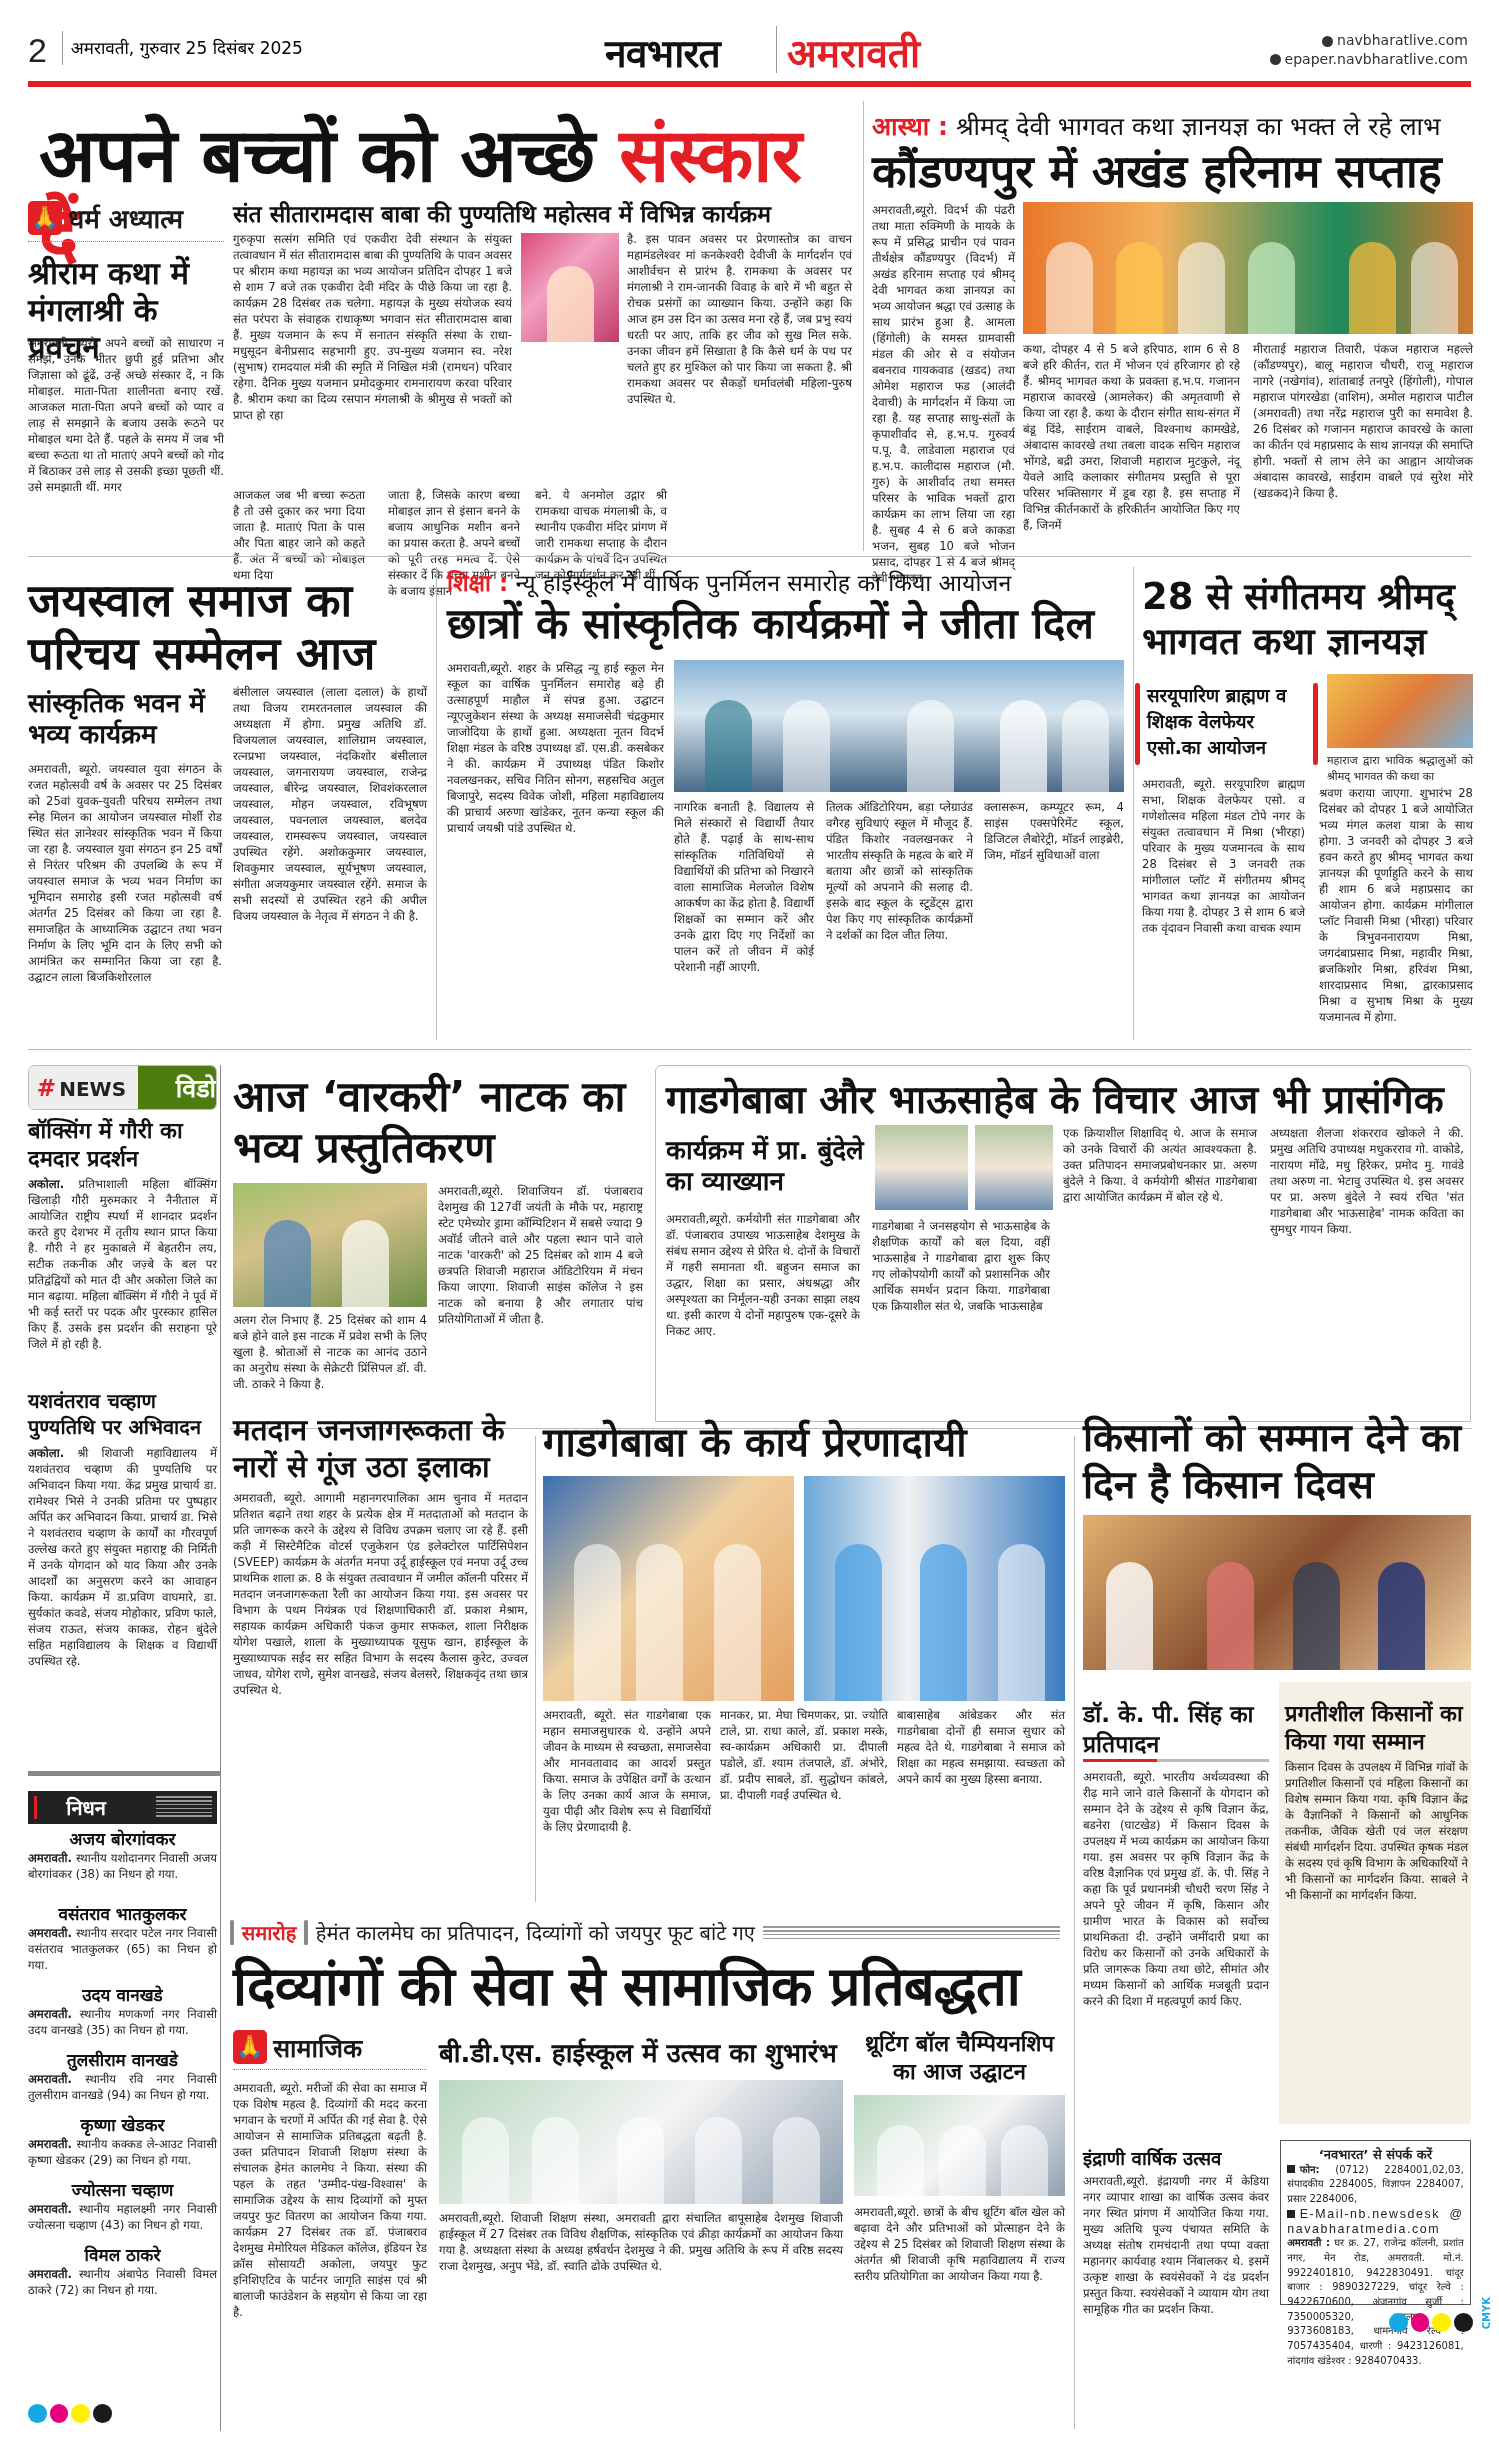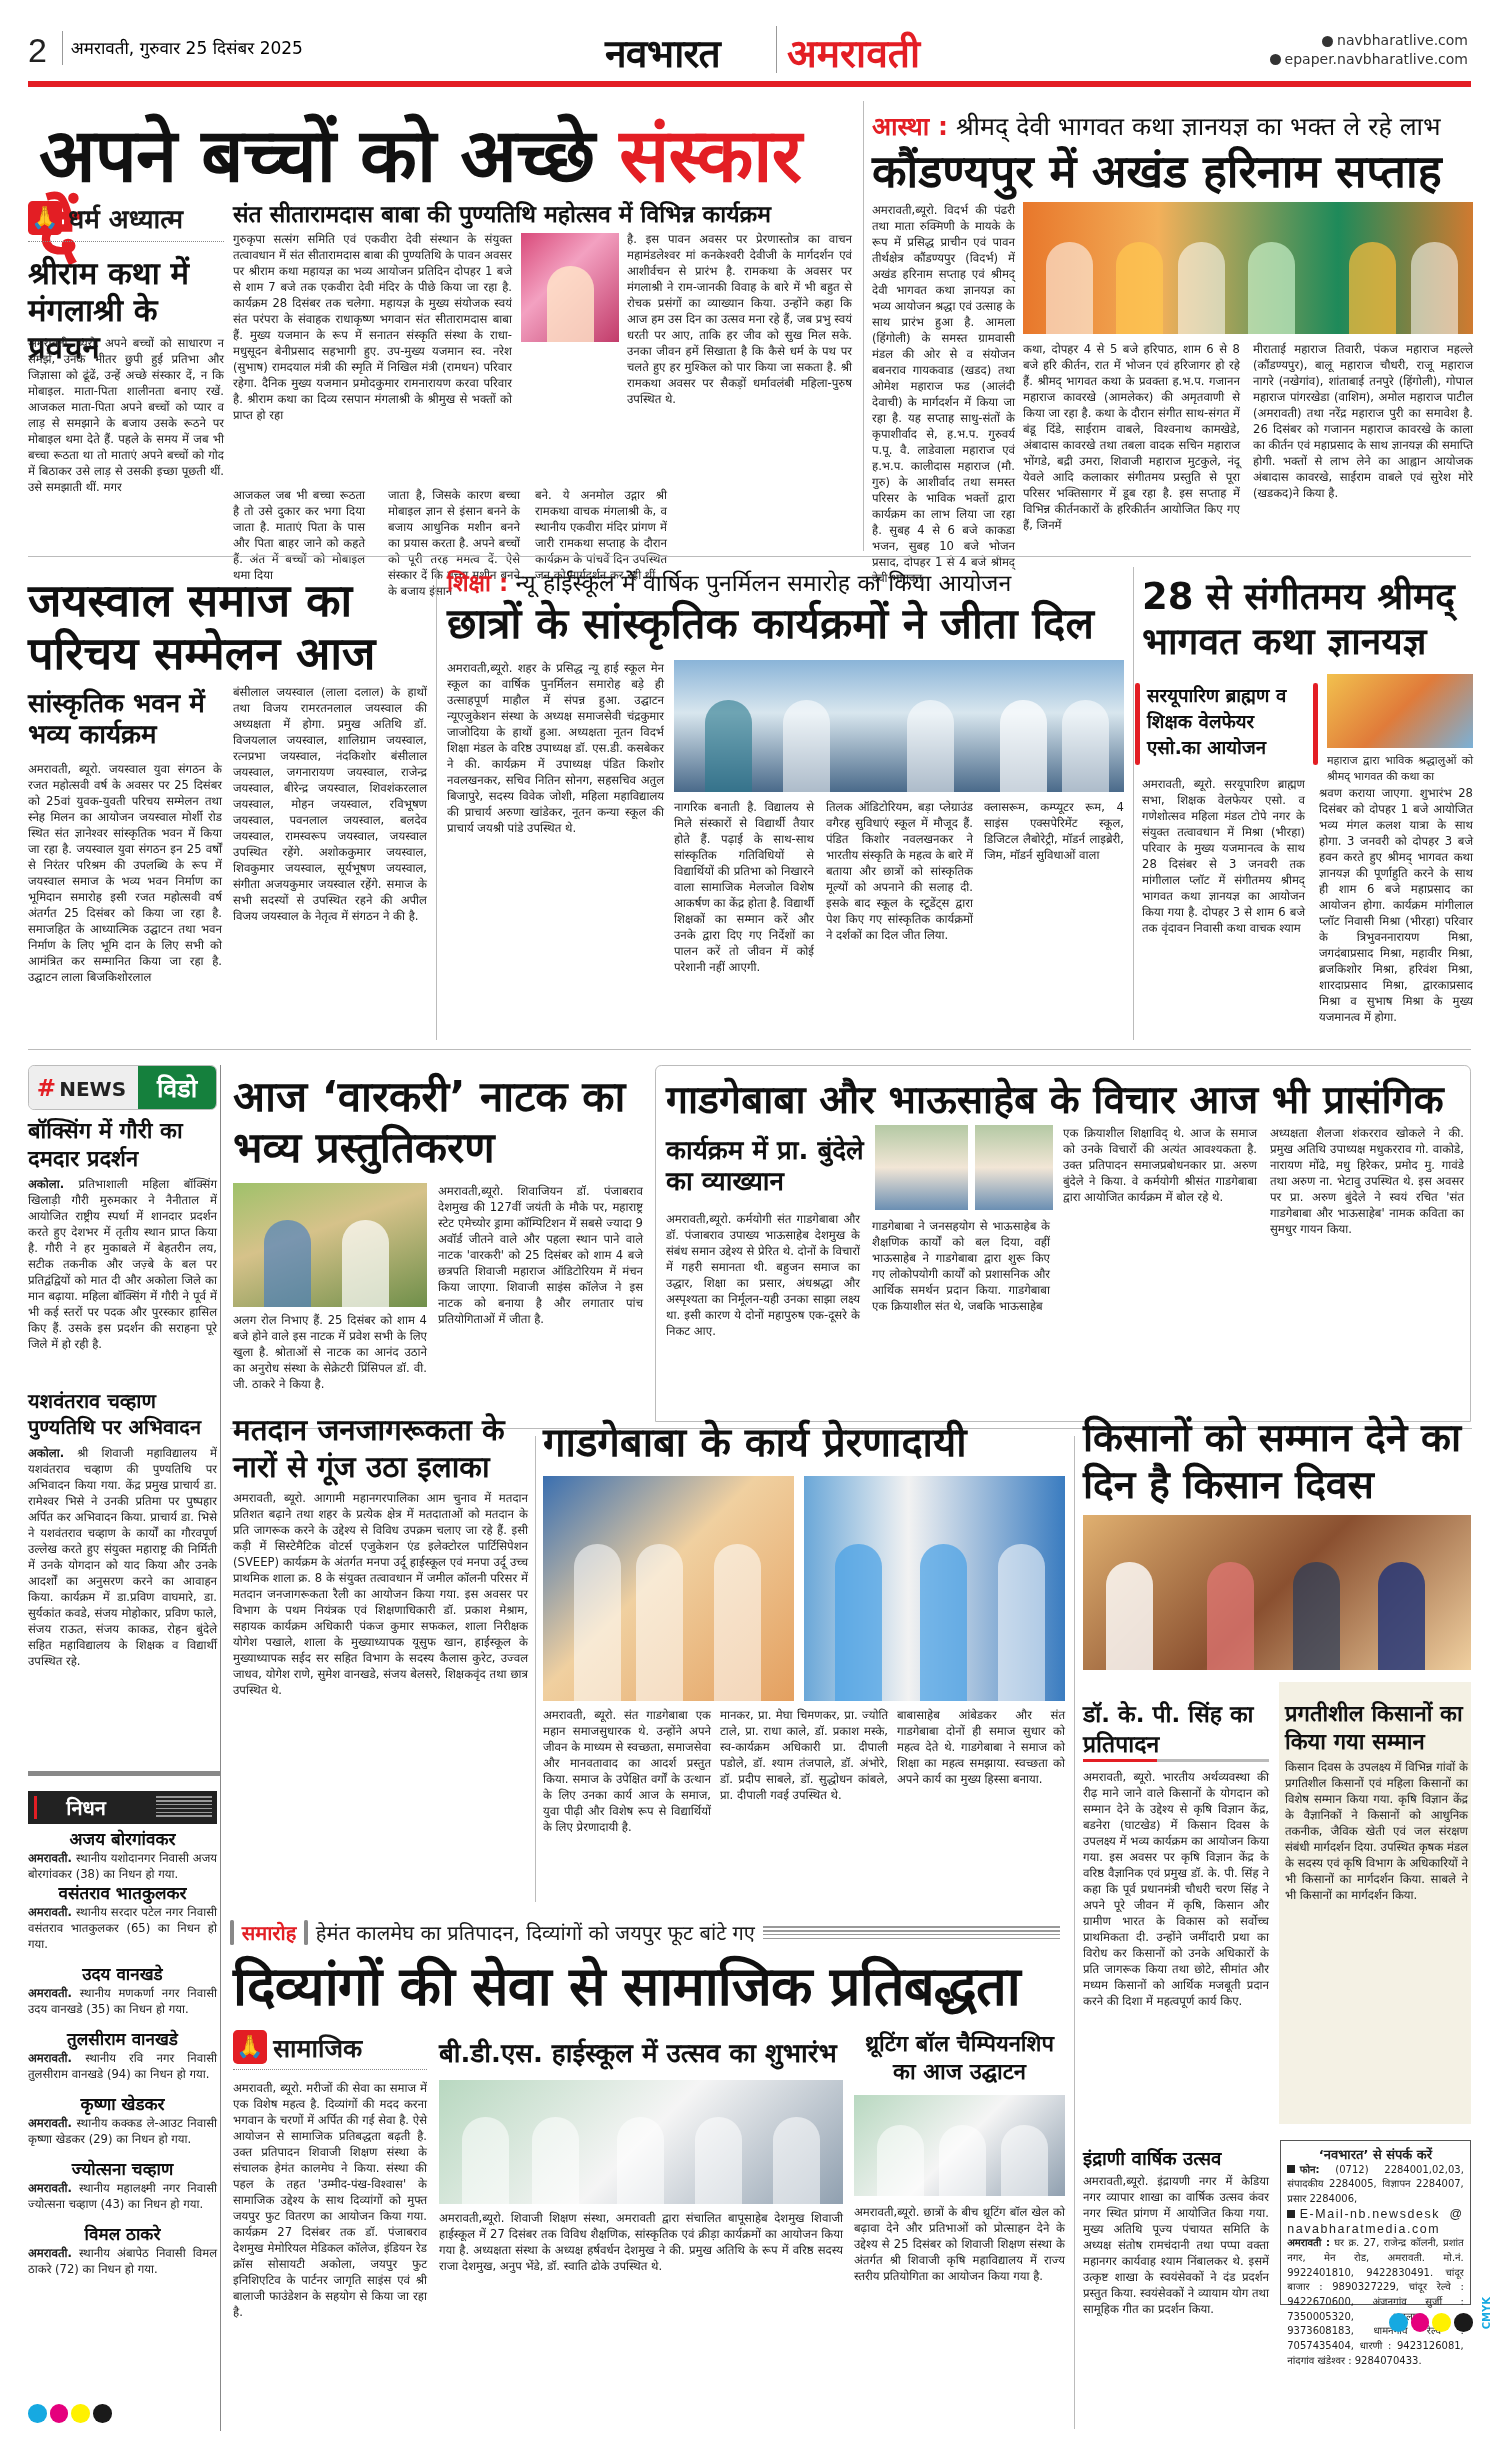--- a/index.html
+++ b/index.html
@@ -40,21 +40,21 @@
   .ph-j { background: linear-gradient(135deg,#b8d8c0 0%,#f5f5f5 50%,#90a0b0 100%); }
   .photo .fig { position:absolute; bottom:0; width:47px; height:70%; border-radius:23px 23px 0 0; background: rgba(255,255,255,0.55); }
 
   .tag-box { display:inline-flex; align-items:center; gap:6.2px; }
   .tag-icon { width: 34px; height: 34px; background:#e31e24; border-radius:4.7px; color:#fff; font-size:22px; line-height:34px; text-align:center; }
   .dotted { border-bottom: 1.6px dotted #888; }
 
   .news-vido { left: 28px; top: 1065px; width: 189px; height: 45px; border-radius: 6.2px; overflow:hidden; display:flex; border:0.8px solid #bbb; }
   .news-vido .l { flex: 0 0 109px; background:#eee; font-weight:800; font-size: 20px; line-height:45px; padding-left: 7.8px; color:#222; }
   .news-vido .l .hash { color:#e31e24; font-size: 23px; margin-right: 3.1px; }
-  .news-vido .r { flex:1; background:#15803d; color:#fff; font-weight:800; font-size: 25px; line-height:45px; text-align:center; }
+  .news-vido .r { flex:1; background:#4d7c0f; color:#fff; font-weight:800; font-size: 25px; line-height:45px; text-align:right; }
 
   .nidhan-bar { left: 28px; top: 1791px; width: 189px; height: 33px; background:#222; display:flex; align-items:center;gap:12px; }
   .nidhan-bar .redtick { width:3.1px; height:23px; background:#e31e24; margin-left:6.2px; }
   .nidhan-bar .t { color:#fff; font-size: 20px; font-weight:700; margin-left: 17px; width: 78px; }
   .nidhan-bar .stripes { flex:1; height: 23px; margin-right: 4.7px; background: repeating-linear-gradient(180deg,#999 0 1.6px,#222 1.6px 3.9px); }
   .obit-name { font-weight:700; font-size: 17px; text-align:center; line-height: 22px; color:#111; }
 
   .contact-box { left: 1280px; top: 2140px; width: 191px; height: 165px; border: 1.6px solid #555; padding: 4.7px 6.2px; font-size: 10px; line-height: 14.7px; color:#222; text-align: justify; }
   .contact-box .title { font-weight: 700; font-size: 13px; text-align:center; line-height:17px; }
   .contact-box .email { font-family: "Liberation Sans", sans-serif; font-size: 12.4px; letter-spacing: 1.6px; }
@@ -177,21 +177,21 @@
 <div class="abs nidhan-bar">
   <div class="redtick"></div>
   <div class="t">निधन</div>
   <div class="stripes"></div>
 </div>
 <div class="abs" style="left:28px;top:1828px;width:189px;">
   <div style="">
     <div class="obit-name">अजय बोरगांवकर</div>
     <div class="col-text"><b>अमरावती.</b> <span>स्थानीय यशोदानगर निवासी अजय बोरगांवकर (38) का निधन हो गया.</span></div>
   </div>
-  <div style="margin-bottom:11px;">
+  <div style="margin-bottom:11px;margin-top:21px;">
     <div class="obit-name">वसंतराव भातकुलकर</div>
     <div class="col-text"><b>अमरावती.</b> <span>स्थानीय सरदार पटेल नगर निवासी वसंतराव भातकुलकर (65) का निधन हो गया.</span></div>
   </div>
   <div style="margin-bottom:11px;">
     <div class="obit-name">उदय वानखडे</div>
     <div class="col-text"><b>अमरावती.</b> <span>स्थानीय मणकर्णा नगर निवासी उदय वानखडे (35) का निधन हो गया.</span></div>
   </div>
   <div style="margin-bottom:11px;">
     <div class="obit-name">तुलसीराम वानखडे</div>
     <div class="col-text"><b>अमरावती.</b> <span>स्थानीय रवि नगर निवासी तुलसीराम वानखडे (94) का निधन हो गया.</span></div>

